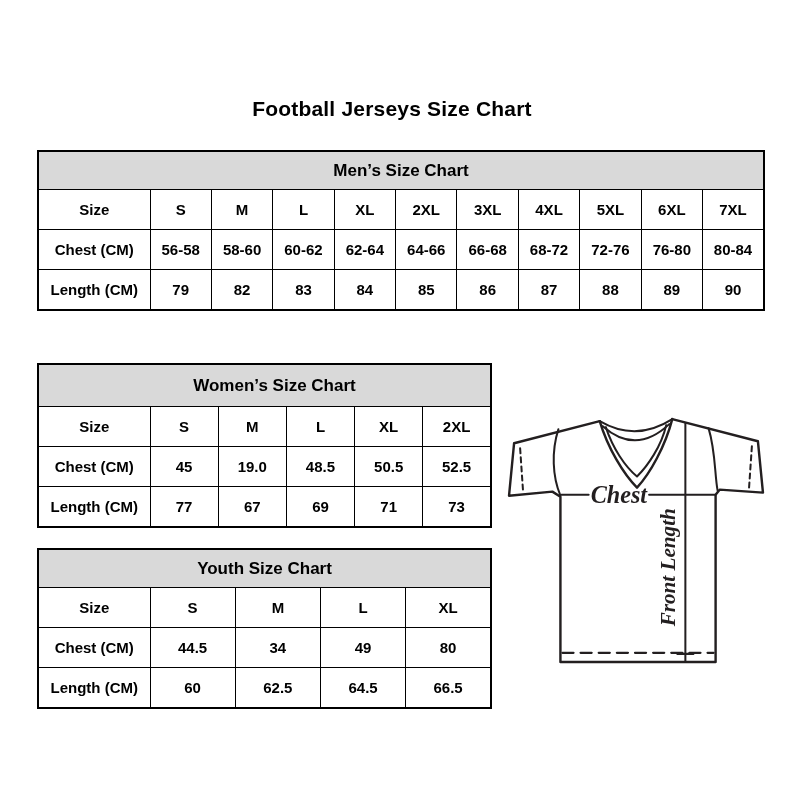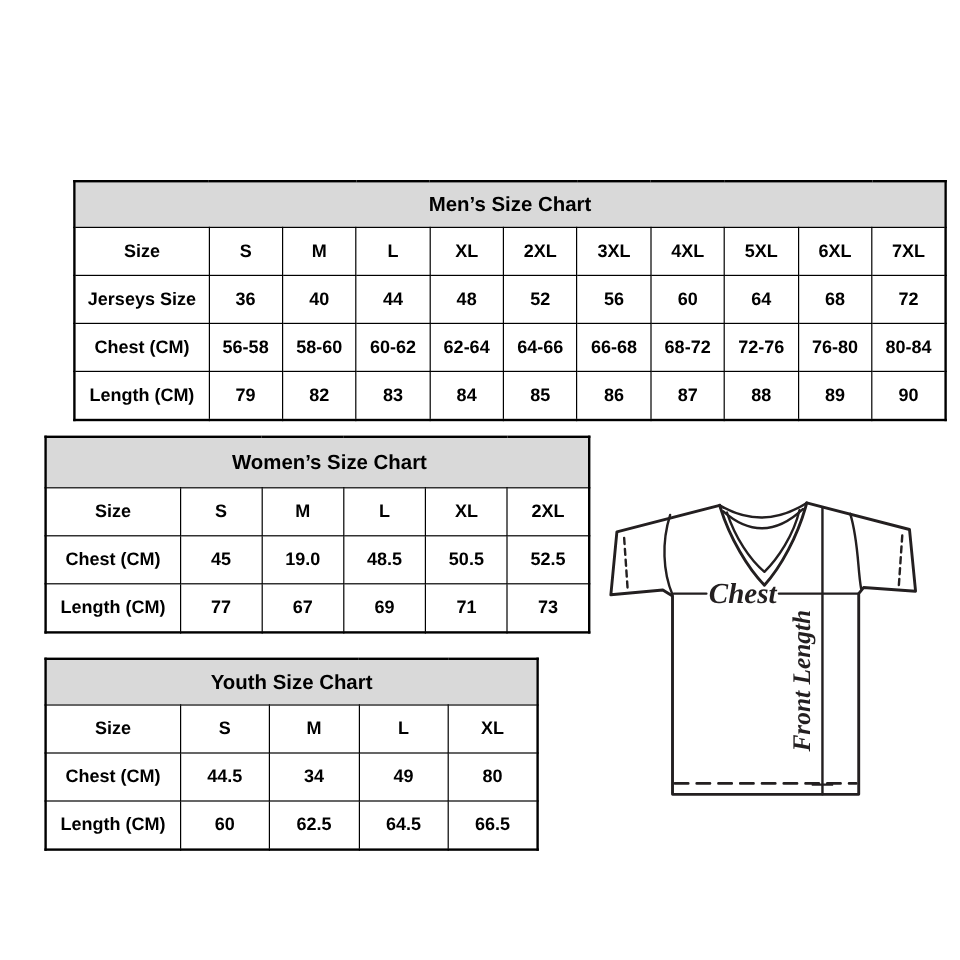--- a/index.html
+++ b/index.html
@@ -17,37 +17,38 @@
   }
   table.size-table th,table.size-table td{
     border:1.5px solid #000;text-align:center;vertical-align:middle;
     padding:0;font-size:15px;color:#000;white-space:nowrap;overflow:hidden;
   }
   table.size-table th.tbl-title{
     height:37px;background:#d9d9d9;font-size:17px;
   }
   table.size-table td{height:39px;background:#fff;}
 
-  #mens-table{left:37px;top:150px;width:728px;margin-left:24px;}
+  #mens-table{left:37px;top:150px;width:728px;}
   #womens-table{left:37px;top:363px;width:455px;}
-  #youth-table{left:37px;top:548px;width:412px;}
+  #youth-table{left:37px;top:548px;width:455px;}
   #womens-table th.tbl-title{height:41px;padding-left:20px;}
 
   .jersey-wrap{position:absolute;left:504px;top:406px;width:264px;height:264px;}
   .jersey-wrap svg{display:block;width:100%;height:100%;}
   .diagram-label{
     font-family:"Liberation Serif","DejaVu Serif",serif;
     font-style:italic;font-weight:bold;fill:#231f20;
   }
 </style>
 </head>
 <body>
 
 <div class="page">
 
+  <div class="page-title">Football Jerseys Size Chart</div>
 
   <table id="mens-table" class="size-table">
     <colgroup>
         <col style="width:112px">
       </colgroup>
     <thead>
       <tr>
         <th class="tbl-title" colspan="11">Men’s Size Chart</th>
       </tr>
     </thead>
@@ -57,33 +58,20 @@
           <td>S</td>
           <td>M</td>
           <td>L</td>
           <td>XL</td>
           <td>2XL</td>
           <td>3XL</td>
           <td>4XL</td>
           <td>5XL</td>
           <td>6XL</td>
           <td>7XL</td>
-        </tr>
-        <tr>
-          <td>Jerseys Size</td>
-          <td>36</td>
-          <td>40</td>
-          <td>44</td>
-          <td>48</td>
-          <td>52</td>
-          <td>56</td>
-          <td>60</td>
-          <td>64</td>
-          <td>68</td>
-          <td>72</td>
         </tr>
         <tr>
           <td>Chest (CM)</td>
           <td>56-58</td>
           <td>58-60</td>
           <td>60-62</td>
           <td>62-64</td>
           <td>64-66</td>
           <td>66-68</td>
           <td>68-72</td>

